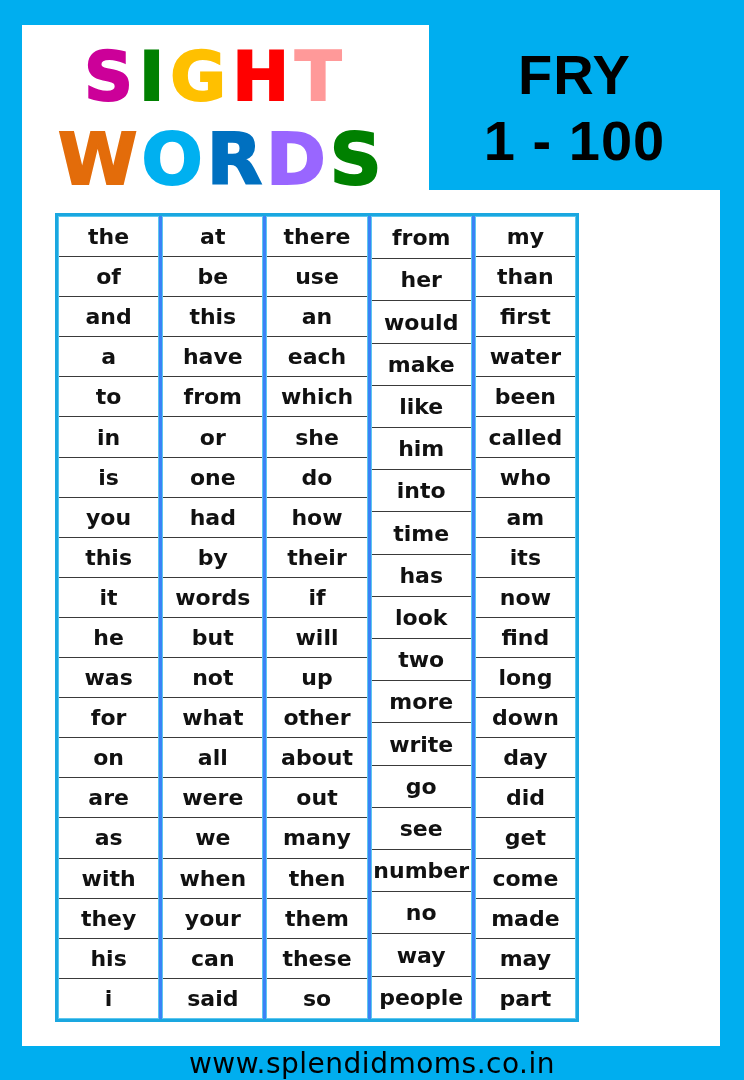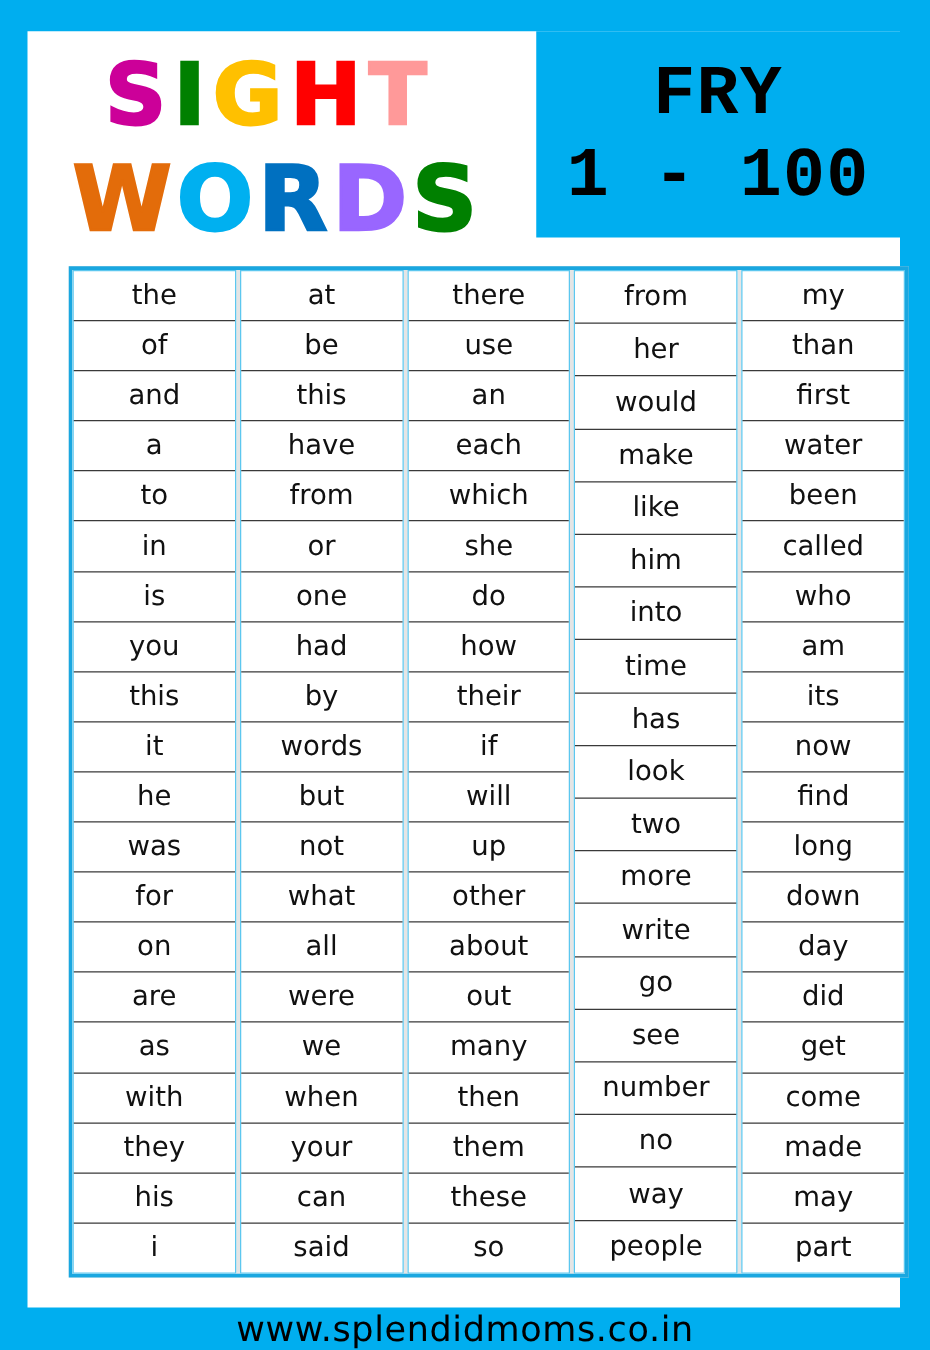--- a/index.html
+++ b/index.html
@@ -18,21 +18,21 @@
   }
   .corner-box {
     position: absolute;
     left: 429px; top: 25px;
     width: 291px; height: 165px;
     background: #00aeef;
     display: flex; flex-direction: column;
     align-items: center; justify-content: center;
   }
   .fry-line {
-    font-family: Liberation Mono, monospace;
+    font-family: Liberation Sans, sans-serif;
     font-weight: bold;
     color: #000;
     font-size: 56px;
     line-height: 66px;
     letter-spacing: 1px;
   }
   .title {
     position: absolute;
     left: 22px; top: 25px;
     width: 407px; height: 165px;
@@ -42,26 +42,27 @@
     display: flex;
     font-family: "DejaVu Sans", sans-serif;
     font-weight: bold;
   }
   .title-row.r1 { left: 62px; top: 12px; font-size: 68px; letter-spacing: 6px; }
   .title-row.r2 { left: 36px; top: 92px; font-size: 72px; letter-spacing: 4px; }
   .title-row span { display: inline-block; -webkit-text-stroke: 2px currentColor; }
   .grid {
     position: absolute;
     left: 55px; top: 213px;
-    width: 672px; height: 809px;
+    width: 524px; height: 809px;
     display: flex;
     border: 3px solid #1aa7e0;
     box-sizing: border-box;
-    background: #e5e5e5;
+    background: #3b82f6;
     gap: 3px;
+    font-weight: bold;
   }
   .col {
     flex: 1;
     background: #fff;
     display: flex; flex-direction: column;
     border: 1px solid #5cc7ef;
   }
   .cell {
     flex: 1;
     display: flex; align-items: center; justify-content: center;

